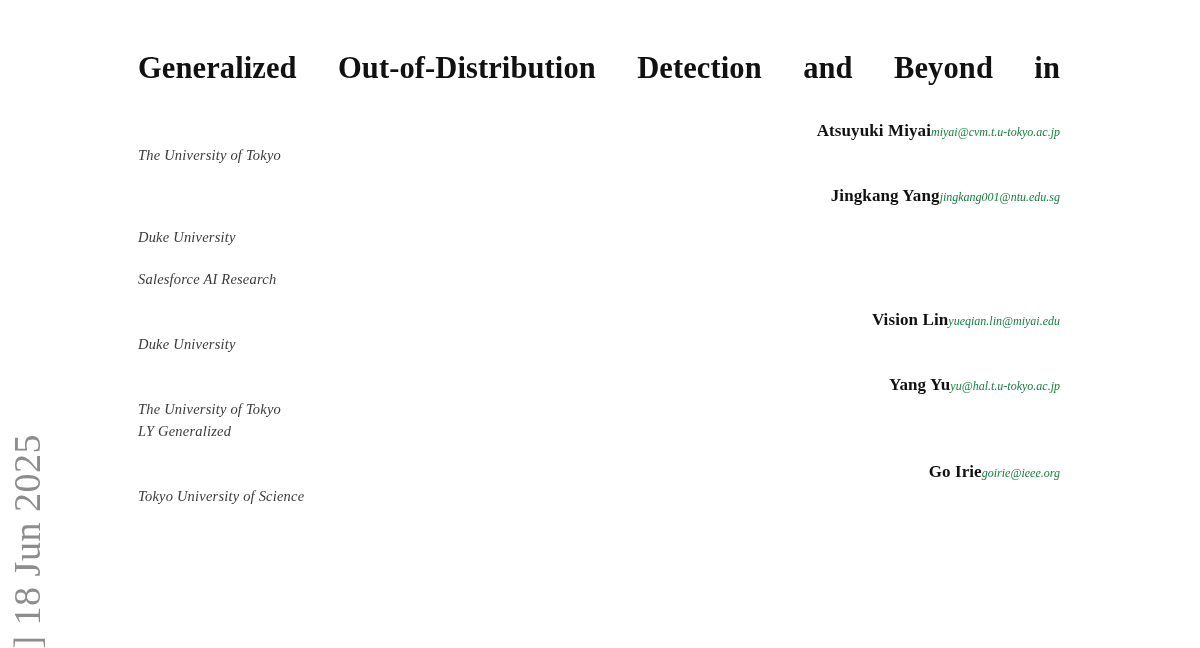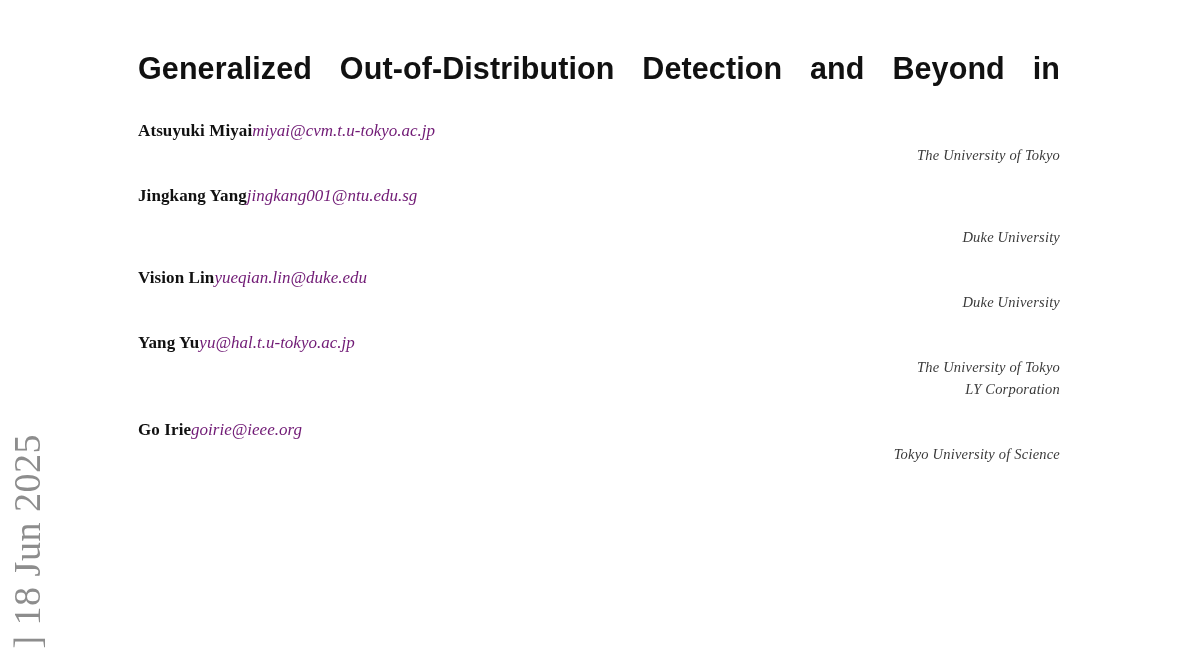--- a/index.html
+++ b/index.html
@@ -43,21 +43,21 @@
   
   .page-column {
     position: absolute;
     left: 138px;
     top: 0;
     width: 922px;
   }
 
   
   .paper-title {
-    font-family: Liberation Sans, sans-serif;
+    font-family: Liberation Serif, serif;
     font-weight: bold;
     font-size: 30.5px;
     line-height: 43px;
     color: #111111;
     letter-spacing: 0.1px;
     margin-top: 47px;
     text-align: justify;
     text-align-last: left;
     word-spacing: 3px;
   }
@@ -73,50 +73,49 @@
   .author-list {
     margin-top: 31px;
   }
   .author-block {
     position: relative;
     margin-bottom: 20px;
   }
   .author-row {
     display: flex;
     align-items: baseline;
-    justify-content: flex-start;
+    justify-content: flex-end;
   }
   .author-name {
     font-family: "Liberation Serif", serif;
     font-weight: bold;
     font-size: 17px;
     color: #111111;
     letter-spacing: 0.1px;
     white-space: nowrap;
   }
   .author-email {
     font-family: "Liberation Serif", serif;
     font-style: italic;
-    font-size: 17px;
-    color: #701a75;
+    font-size: 12px;
+    color: #15803d;
     white-space: nowrap;
     text-align: right;
   }
   .author-affils {
     margin-top: 3px;
   }
   .author-affil {
     font-family: "Liberation Serif", serif;
     font-style: italic;
     font-size: 14.5px;
     color: #3a3a3a;
     line-height: 22px;
     letter-spacing: 0.2px;
     white-space: nowrap;
-    text-align: right;
   }
 </style>
 </head>
 <body>
 
 <div class="arxiv-stamp">
   <span>cs.CV]  18 Jun 2025</span>
 </div>
 
 <div class="page-column">
@@ -144,40 +143,43 @@
       </div>
     </div>
 
     <div class="author-block">
       <div class="author-affils">
         <div class="author-affil">Duke University</div>
       </div>
     </div>
 
     <div class="author-block">
+      <div class="author-affils">
+        <div class="author-affil">Salesforce AI Research</div>
+      </div>
     </div>
 
     <div class="author-block">
       <div class="author-row">
         <div class="author-name">Vision Lin</div>
-        <div class="author-email">yueqian.lin@duke.edu</div>
+        <div class="author-email">yueqian.lin@miyai.edu</div>
       </div>
       <div class="author-affils">
         <div class="author-affil">Duke University</div>
       </div>
     </div>
 
     <div class="author-block">
       <div class="author-row">
         <div class="author-name">Yang Yu</div>
         <div class="author-email">yu@hal.t.u-tokyo.ac.jp</div>
       </div>
       <div class="author-affils">
         <div class="author-affil">The University of Tokyo</div>
-        <div class="author-affil">LY Corporation</div>
+        <div class="author-affil">LY Generalized</div>
       </div>
     </div>
 
     <div class="author-block">
       <div class="author-row">
         <div class="author-name">Go Irie</div>
         <div class="author-email">goirie@ieee.org</div>
       </div>
       <div class="author-affils">
         <div class="author-affil">Tokyo University of Science</div>

